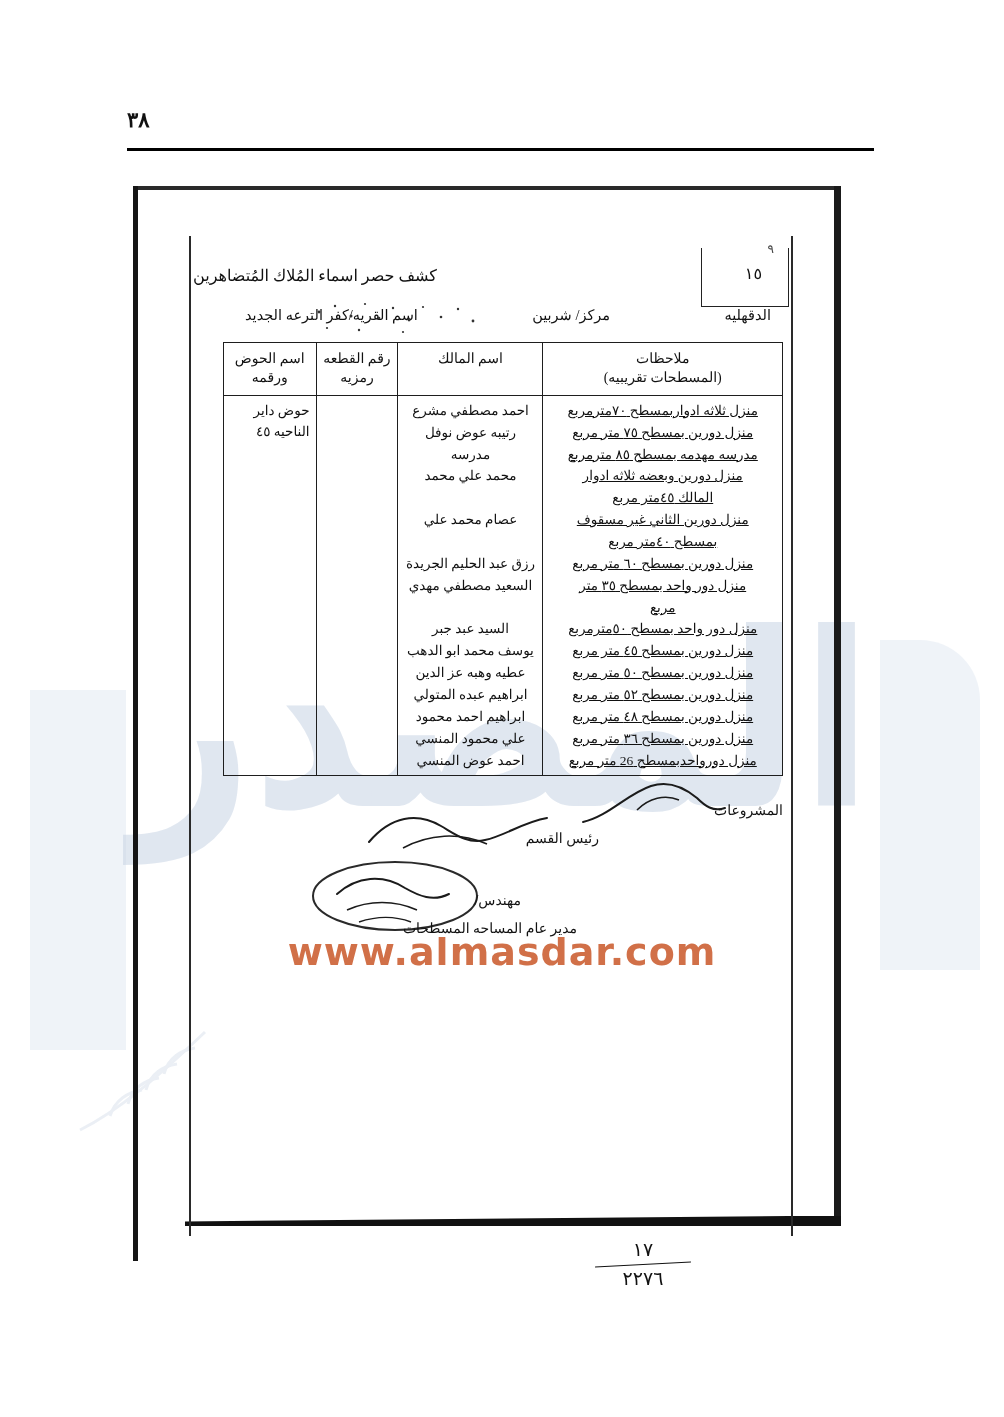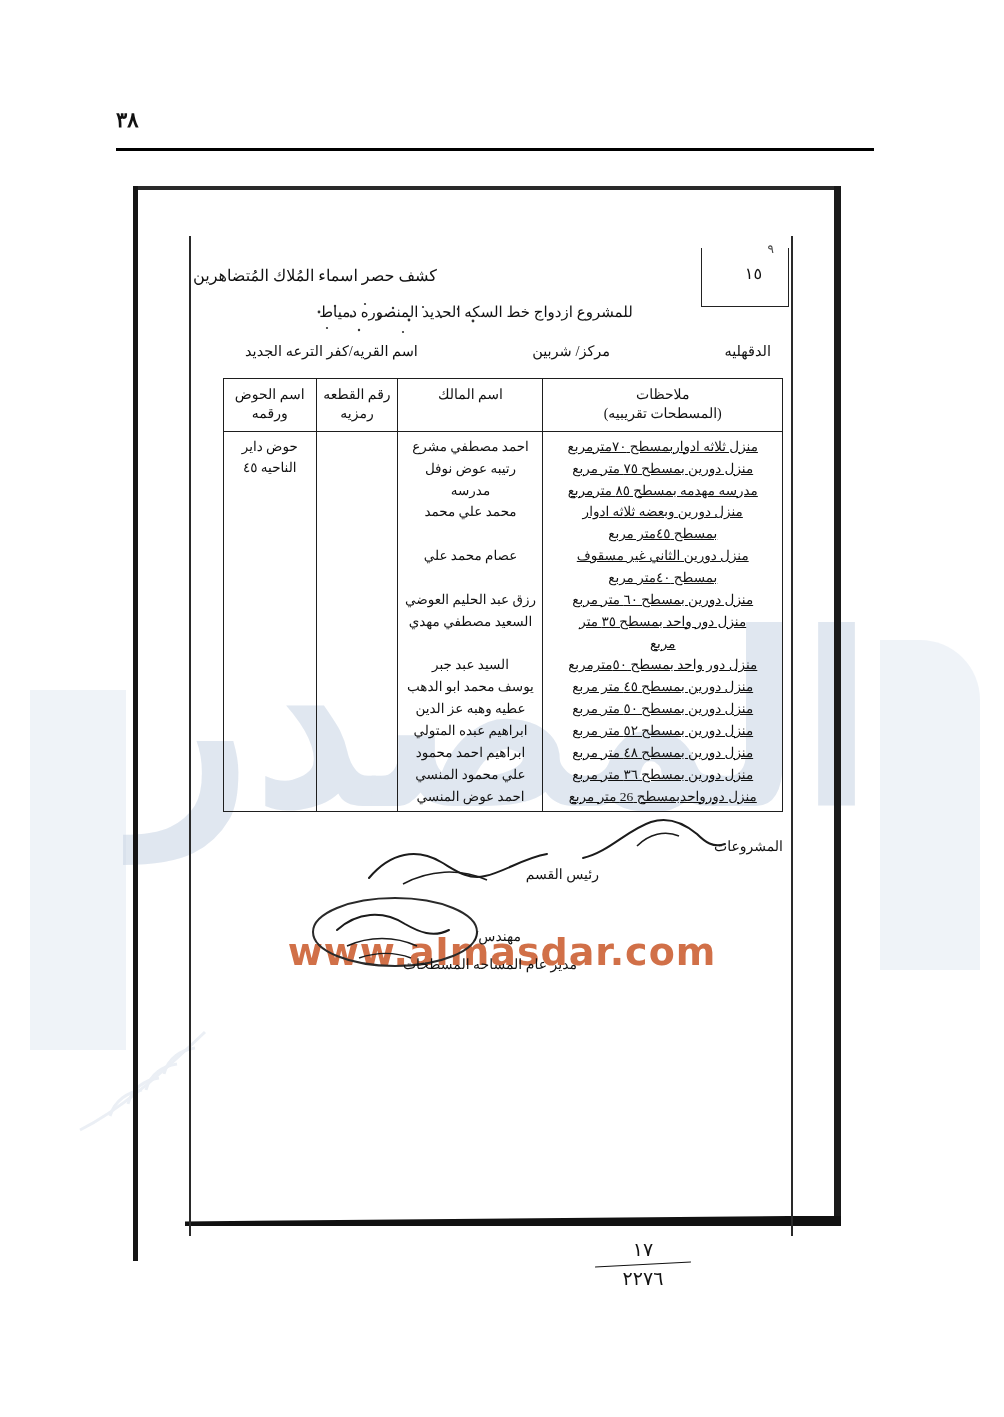--- a/index.html
+++ b/index.html
@@ -13,21 +13,21 @@
     position: relative;
     font-family: "Liberation Serif", "DejaVu Serif", serif;
     color: #111;
     overflow: hidden;
   }
 
   
   .page-header {
     position: absolute;
     top: 108px;
-    left: 116px;
+    left: 127px;
     right: 130px;
     height: 40px;
   }
   .page-header .hdr-line {
     display: flex;
     flex-direction: row-reverse;
     align-items: baseline;
     justify-content: flex-start;
     gap: 46px;
   }
@@ -226,21 +226,21 @@
   .cell-list {
     margin: 0;
     padding: 0;
     list-style: none;
     font-size: 13.5px;
     line-height: 1.62;
   }
   .cell-list li { white-space: nowrap; }
   .cell-mal { text-align: center; text-decoration: underline; }
   .cell-owner { text-align: center; }
-  .cell-hod { text-align: center; font-size: 13.5px; line-height: 1.6; }
+  .cell-hod { text-align: right; font-size: 13.5px; line-height: 1.6; }
   .row-body td { height: 346px; }
 
   
   .sig-area {
     position: relative;
     height: 190px;
     margin-top: 4px;
   }
   .sig-label {
     position: absolute;
@@ -328,21 +328,20 @@
           <circle cx="90" cy="34" r="1.1"></circle>
       </g>
     </svg>
 
     <div class="box-num">
       <span class="bn-small">٩</span>
       <span class="bn-val">١٥</span>
     </div>
 
     <h1 class="doc-title">كشف حصر اسماء المُلاك المُتضاهرين</h1>
-    <div class="doc-sub">للمشروع ازدواج خط السكه الحديد المنصوره دمياط</div>
 
     <div class="meta-row">
       <span class="m-item">الدقهليه</span>
       <span class="m-item">مركز/ شربين</span>
       <span class="m-item">اسم القريه/كفر الترعه الجديد</span>
     </div>
 
     <table class="kashf">
       <thead>
         <tr>
@@ -356,21 +355,21 @@
         </tr>
       </thead>
       <tbody>
         <tr class="row-body">
           <td class="cell-mal">
             <ul class="cell-list">
               <li>منزل ثلاثه ادواربمسطح ٧٠مترمربع</li>
               <li>منزل دورين بمسطح ٧٥ متر مربع</li>
               <li>مدرسه مهدمه بمسطح ٨٥ مترمربع</li>
               <li>منزل دورين وبعضه ثلاثه ادوار</li>
-              <li>بمسطح ٤٥متر مربع</li>
+              <li>المالك ٤٥متر مربع</li>
               <li>منزل دورين الثاني غير مسقوف</li>
               <li>بمسطح ٤٠متر مربع</li>
               <li>منزل دورين بمسطح ٦٠ متر مربع</li>
               <li>منزل دور واحد بمسطح ٣٥ متر</li>
               <li>مربع</li>
               <li>منزل دور واحد بمسطح ٥٠مترمربع</li>
               <li>منزل دورين بمسطح ٤٥ متر مربع</li>
               <li>منزل دورين بمسطح ٥٠ متر مربع</li>
               <li>منزل دورين بمسطح ٥٢ متر مربع</li>
               <li>منزل دورين بمسطح ٤٨ متر مربع</li>
@@ -380,21 +379,21 @@
           </td>
           <td class="cell-owner">
             <ul class="cell-list">
               <li>احمد مصطفي مشرع</li>
               <li>رتيبه عوض نوفل</li>
               <li>مدرسه</li>
               <li>محمد علي محمد</li>
               <li>&nbsp;</li>
               <li>عصام محمد علي</li>
               <li>&nbsp;</li>
-              <li>رزق عبد الحليم العوضي</li>
+              <li>رزق عبد الحليم الجريدة</li>
               <li>السعيد مصطفي مهدي</li>
               <li>&nbsp;</li>
               <li>السيد عبد جبر</li>
               <li>يوسف محمد ابو الدهب</li>
               <li>عطيه وهبه عز الدين</li>
               <li>ابراهيم عبده المتولي</li>
               <li>ابراهيم احمد محمود</li>
               <li>علي محمود المنسي</li>
               <li>احمد عوض المنسي</li>
             </ul>

